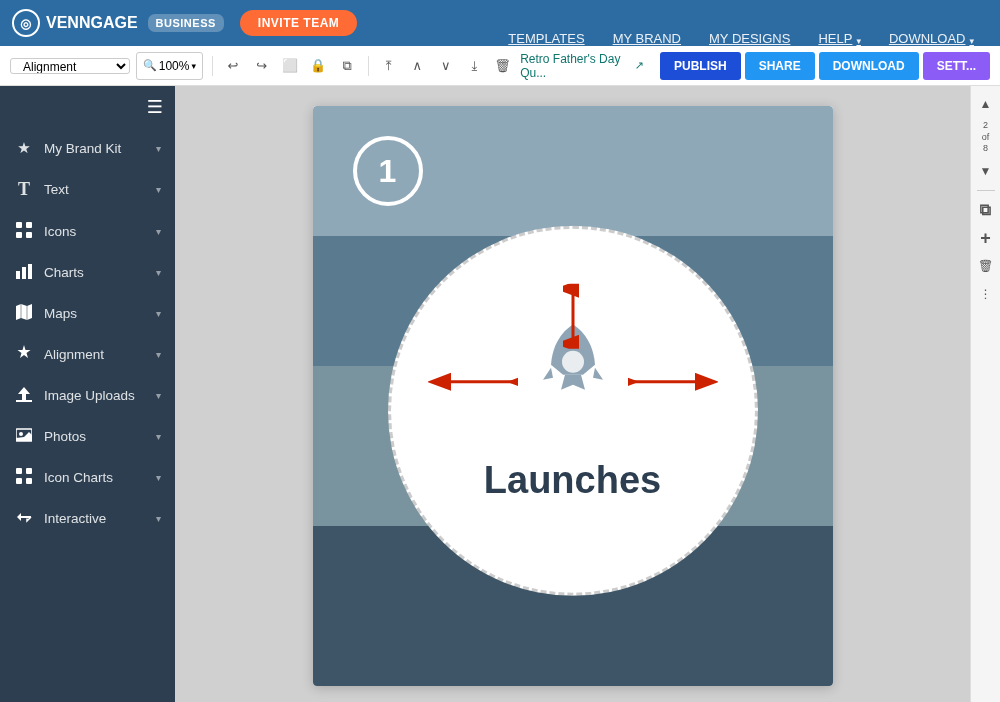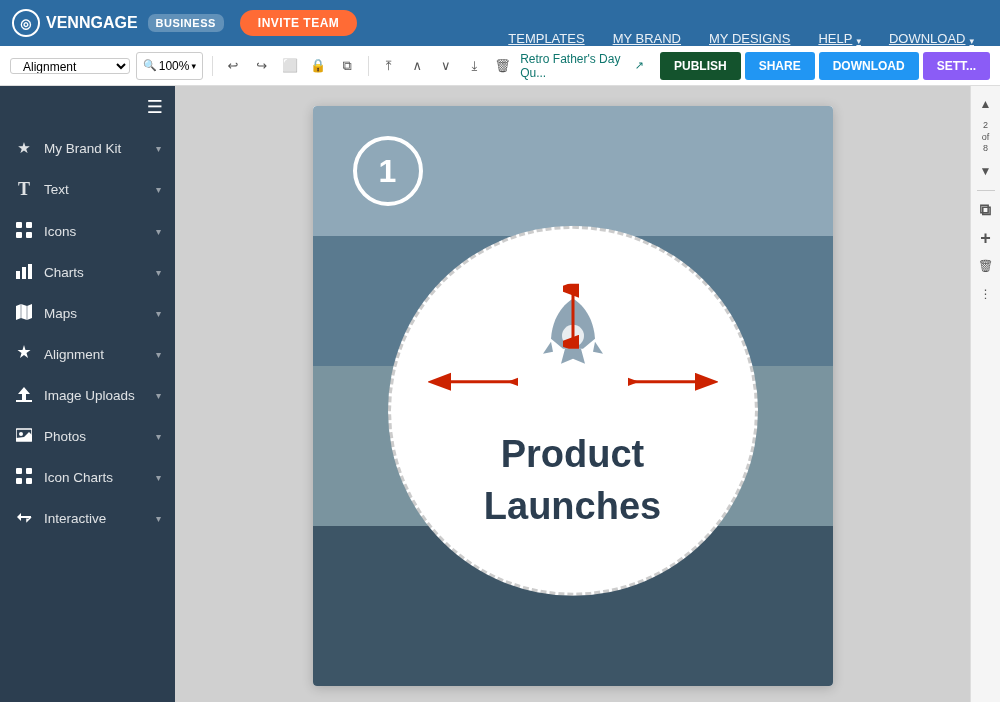--- a/index.html
+++ b/index.html
@@ -145,21 +145,21 @@
     }
     .toolbar-action-btn {
       height: 28px;
       padding: 0 14px;
       border: none;
       border-radius: 3px;
       font-size: 12px;
       font-weight: 600;
       cursor: pointer;
     }
-    .btn-publish { background: #14532d; color: white; }
+    .btn-publish { background: #1d4ed8; color: white; }
     .btn-share { background: #2196F3; color: white; }
     .btn-download { background: #2196F3; color: white; }
     .btn-settings { background: #8b5cf6; color: white; }
 
     
     .main-layout {
       display: flex;
       height: calc(702px - 46px - 40px);
     }
 
@@ -548,21 +548,20 @@
                   </marker>
                 <marker id="aDown2" markerWidth="8" markerHeight="8" refX="3" refY="2" orient="auto-start-reverse">
                     <path d="M0,0 L6,0 L3,8 Z" fill="#cc2200"></path>
                   </marker>
               </defs>
               <line x1="10" y1="60" x2="10" y2="5" stroke="#cc2200" stroke-width="3" marker-start="url(#aDown2)" marker-end="url(#aUp)"></line>
             </svg>
           </div>
 
           <div style="margin-top:40px;text-align:center;">
-            <div class="product-text">Product</div>
             <div class="product-text">Launches</div>
           </div>
         </div>
       </div>
     </div>
   </div>
 
   <div class="right-panel">
     <div class="right-panel-btn">▲</div>
     <div class="page-indicator">

